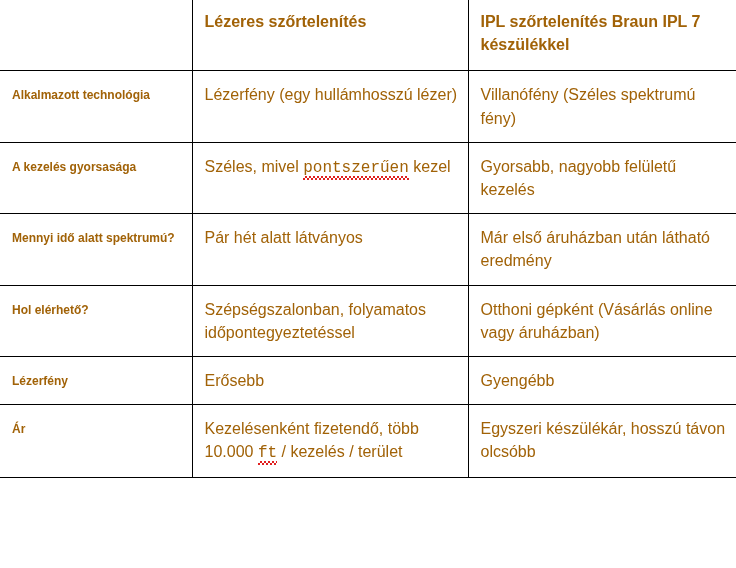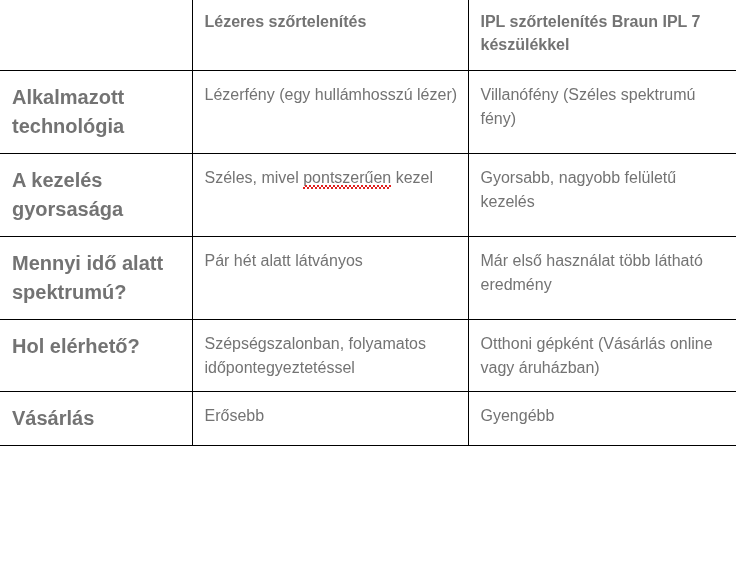--- a/index.html
+++ b/index.html
@@ -30,48 +30,49 @@
   table.compare col.c1 { width: 276px; }
   table.compare col.c2 { width: 268px; }
 
   table.compare td {
     vertical-align: top;
     padding: 12px 10px 12px 12px;
     border-right: 1px solid #000000;
     border-bottom: 1px solid #000000;
     font-size: 15.5px;
     line-height: 1.42;
-    color: #737373;
+    color: #a16207;
   }
   table.compare td.last { border-right: 0; }
   table.compare tr.head td {
     padding-top: 10px;
     padding-bottom: 14px;
   }
   table.compare tr.head td.corner {
     border-bottom: 1px solid #000000;
   }
   .hdr {
     font-weight: bold;
     font-size: 16px;
     line-height: 1.45;
   }
   .rowlabel {
     font-weight: bold;
-    font-size: 20px;
+    font-size: 12px;
     line-height: 1.45;
   }
   .cell {
     font-size: 16px;
     line-height: 1.45;
   }
   
   .squiggle {
     position: relative;
     white-space: nowrap;
+    font-family: Liberation Mono, monospace;
   }
   .squiggle::after {
     content: "";
     position: absolute;
     left: 0;
     right: 0;
     bottom: -3px;
     height: 4px;
     background-image:
       radial-gradient(circle at 1px 3px, #e02020 1px, transparent 1.4px),
@@ -129,43 +130,54 @@
       </tr>
 
       <tr>
         <td>
           <span class="rowlabel">Mennyi idő alatt spektrumú?</span>
         </td>
         <td>
           <span class="cell">Pár hét alatt látványos</span>
         </td>
         <td class="last">
-          <span class="cell">Már első használat több látható eredmény</span>
+          <span class="cell">Már első áruházban után látható eredmény</span>
         </td>
       </tr>
 
       <tr>
         <td>
           <span class="rowlabel">Hol elérhető?</span>
         </td>
         <td>
           <span class="cell">Szépségszalonban, folyamatos időpontegyeztetéssel</span>
         </td>
         <td class="last">
           <span class="cell">Otthoni gépként (Vásárlás online vagy áruházban)</span>
         </td>
       </tr>
 
       <tr>
         <td>
-          <span class="rowlabel">Vásárlás</span>
+          <span class="rowlabel">Lézerfény</span>
         </td>
         <td>
           <span class="cell">Erősebb</span>
         </td>
         <td class="last">
           <span class="cell">Gyengébb</span>
         </td>
       </tr>
 
+      <tr>
+        <td>
+          <span class="rowlabel">Ár</span>
+        </td>
+        <td>
+          <span class="cell"><span>Kezelésenként fizetendő, több 10.000 </span><span class="squiggle">ft</span><span> / kezelés / terület</span></span>
+        </td>
+        <td class="last">
+          <span class="cell">Egyszeri készülékár, hosszú távon olcsóbb</span>
+        </td>
+      </tr>
     </tbody>
   </table>
 </div>
 
 </body></html>

